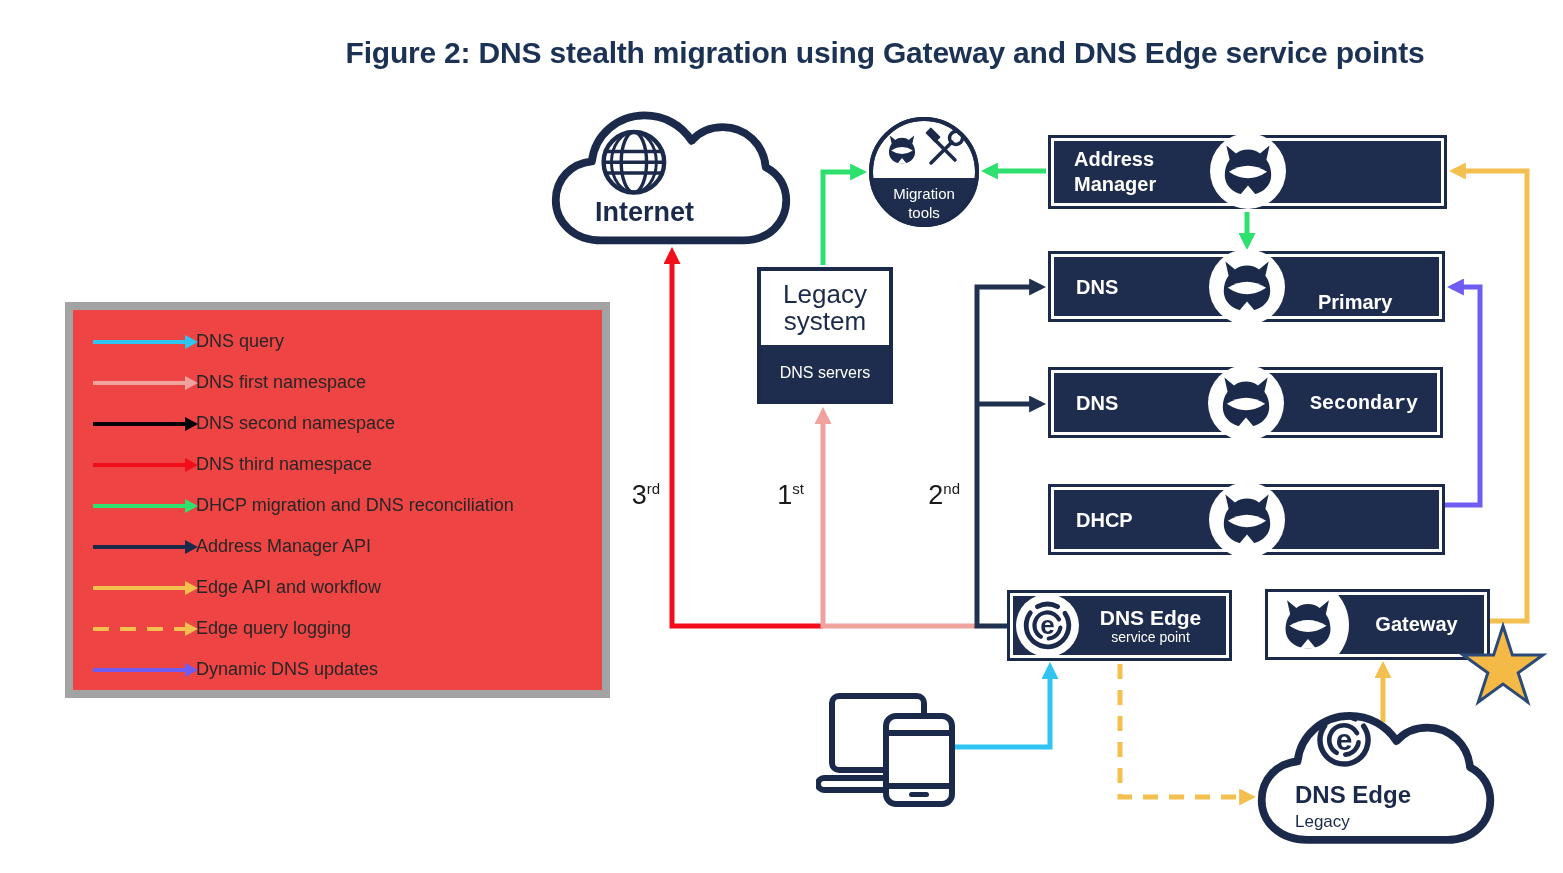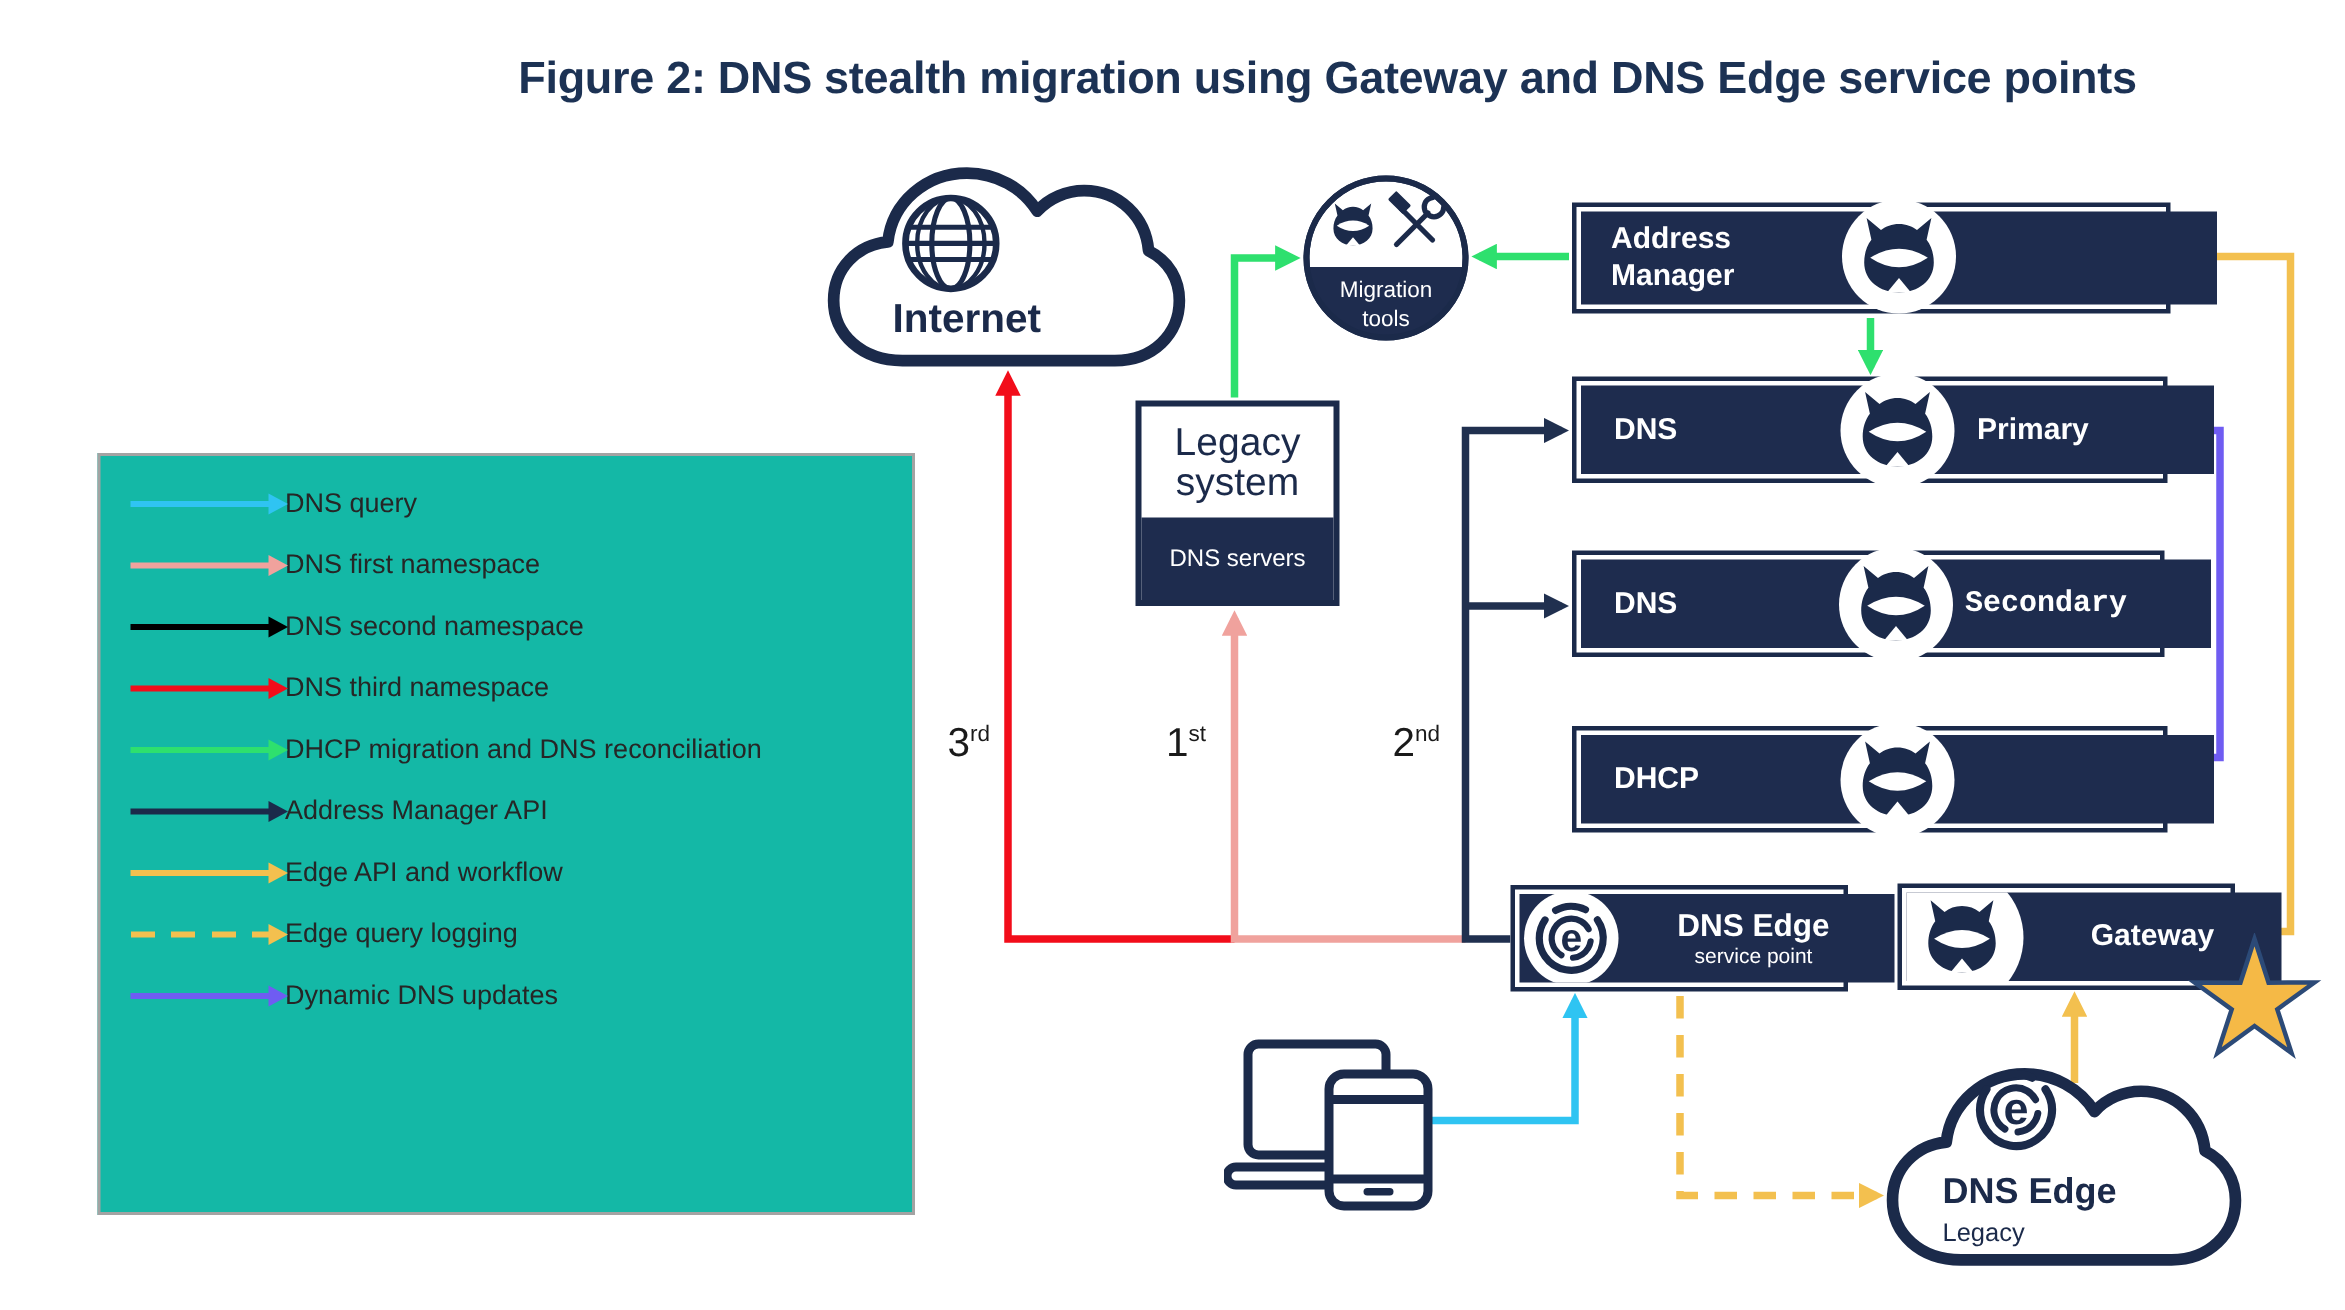--- a/index.html
+++ b/index.html
@@ -13,42 +13,42 @@
   
   .title{position:absolute;left:250px;top:36px;width:1270px;text-align:center;
     font-size:30px;font-weight:700;color:#1C3254;letter-spacing:-0.2px;z-index:2;}
 
   
   #connectors{position:absolute;left:0;top:0;z-index:1;pointer-events:none;}
 
   
   .navybox{position:absolute;border:3px solid var(--navy);background:#fff;padding:3px;
     box-sizing:border-box;z-index:2;}
-  .navybox .fill{position:relative;width:100%;height:100%;background:var(--navy-fill);padding-left:37px;}
+  .navybox .fill{position:relative;width:100%;height:100%;background:var(--navy-fill);}
   .navybox .fill.clip{overflow:hidden;}
   .boxlabel{position:absolute;top:50%;transform:translateY(-50%);color:#fff;
     font-weight:700;font-size:20px;line-height:25px;}
   .logo-circle{position:absolute;background:#fff;border-radius:50%;
     display:flex;align-items:center;justify-content:center;}
 
   
   .centerlogo{width:76px;height:76px;left:calc(50% - 38px);top:-8px;}
 
   
   .legacy{position:absolute;left:757px;top:267px;width:136px;height:137px;
     border:4px solid var(--navy);background:#fff;box-sizing:border-box;z-index:2;}
   .legacy .top{position:absolute;left:0;top:0;right:0;height:74px;display:flex;
     align-items:center;justify-content:center;text-align:center;
     color:var(--navy);font-size:26px;line-height:27px;font-weight:500;}
   .legacy .bottom{position:absolute;left:0;bottom:0;right:0;height:55px;background:var(--navy-fill);
     display:flex;align-items:center;justify-content:center;color:#fff;font-size:16px;}
 
   
-  .legend{position:absolute;left:65px;top:302px;width:545px;height:508px;
-    border:2px solid #a3a3a3;background:#14b8a6;box-sizing:border-box;z-index:2;padding-top:11px;}
+  .legend{position:absolute;left:65px;top:302px;width:545px;height:396px;
+    border:8px solid #a3a3a3;background:#ef4444;box-sizing:border-box;z-index:2;padding-top:11px;}
   .lrow{position:relative;height:41px;display:flex;align-items:center;}
   .larrow{position:absolute;left:20px;top:50%;width:105px;height:14px;transform:translateY(-50%);}
   .larrow .line{position:absolute;left:0;right:11px;top:5px;height:4px;background:var(--c,#000);}
   .larrow.dashed .line{background:repeating-linear-gradient(90deg,var(--c) 0 16px,transparent 16px 27px);}
   .larrow .head{position:absolute;right:0;top:0;width:0;height:0;
     border-left:13px solid var(--c,#000);border-top:7px solid transparent;border-bottom:7px solid transparent;}
   .llabel{margin-left:123px;font-size:18px;color:#262626;}
 
   
   .ordinal{position:absolute;width:54px;text-align:right;font-size:27px;font-weight:500;
@@ -168,21 +168,21 @@
         <svg width="64" height="64" viewBox="0 0 80 80">
             <use href="#blueCat"></use>
           </svg>
       </div>
     </div>
   </div>
 
   <div class="navybox" style="left:1048px;top:251px;width:397px;height:71px">
     <div class="fill">
       <span class="boxlabel" style="left:22px;">DNS</span>
-      <span class="boxlabel" style="left:264px;">Primary</span>
+      <span class="boxlabel" style="left:264px;margin-top:15px;">Primary</span>
       <div class="logo-circle centerlogo">
         <svg width="64" height="64" viewBox="0 0 80 80">
             <use href="#blueCat"></use>
           </svg>
       </div>
     </div>
   </div>
 
   <div class="navybox" style="left:1048px;top:367px;width:395px;height:71px">
     <div class="fill">

